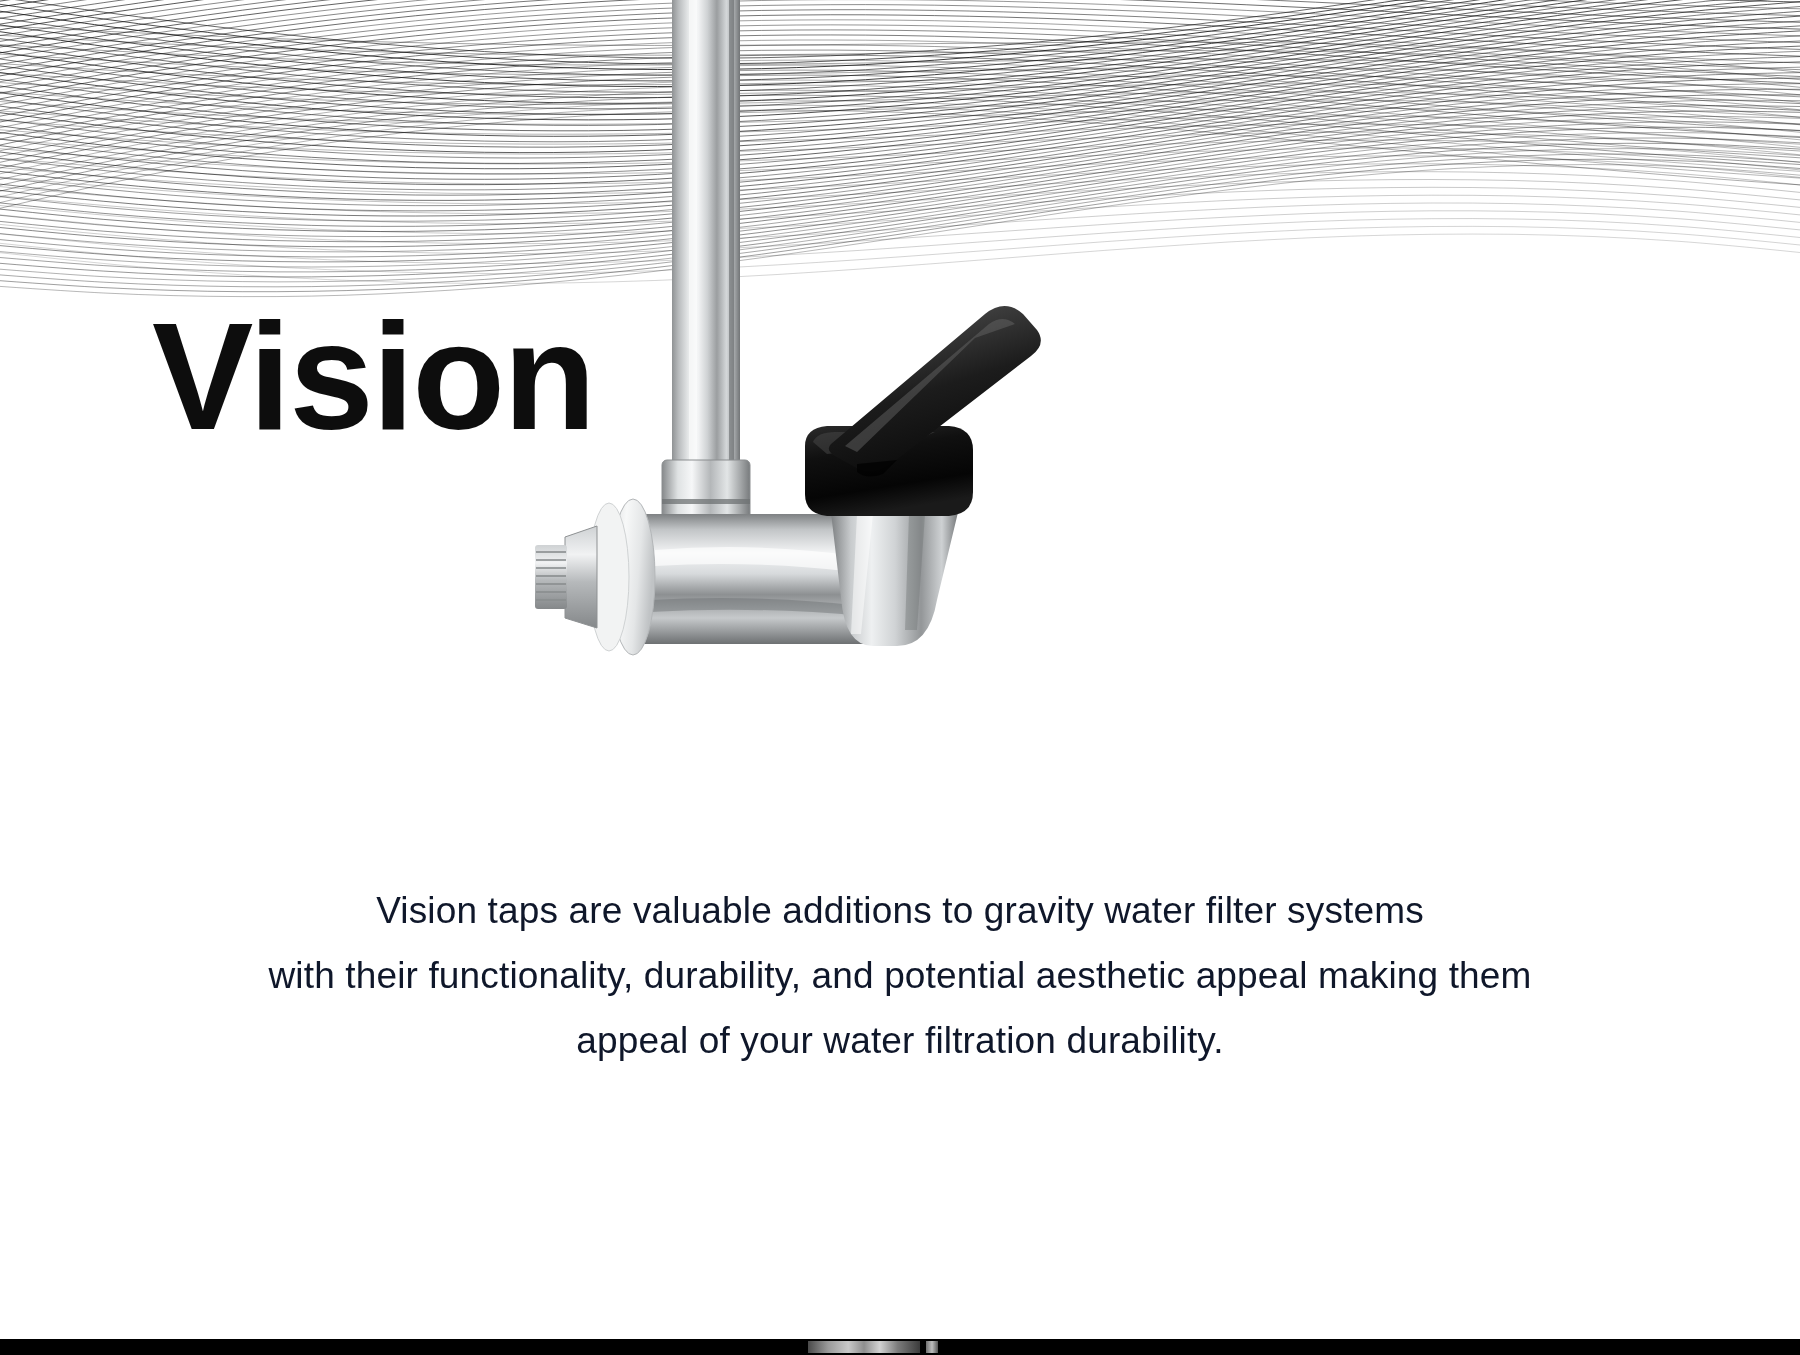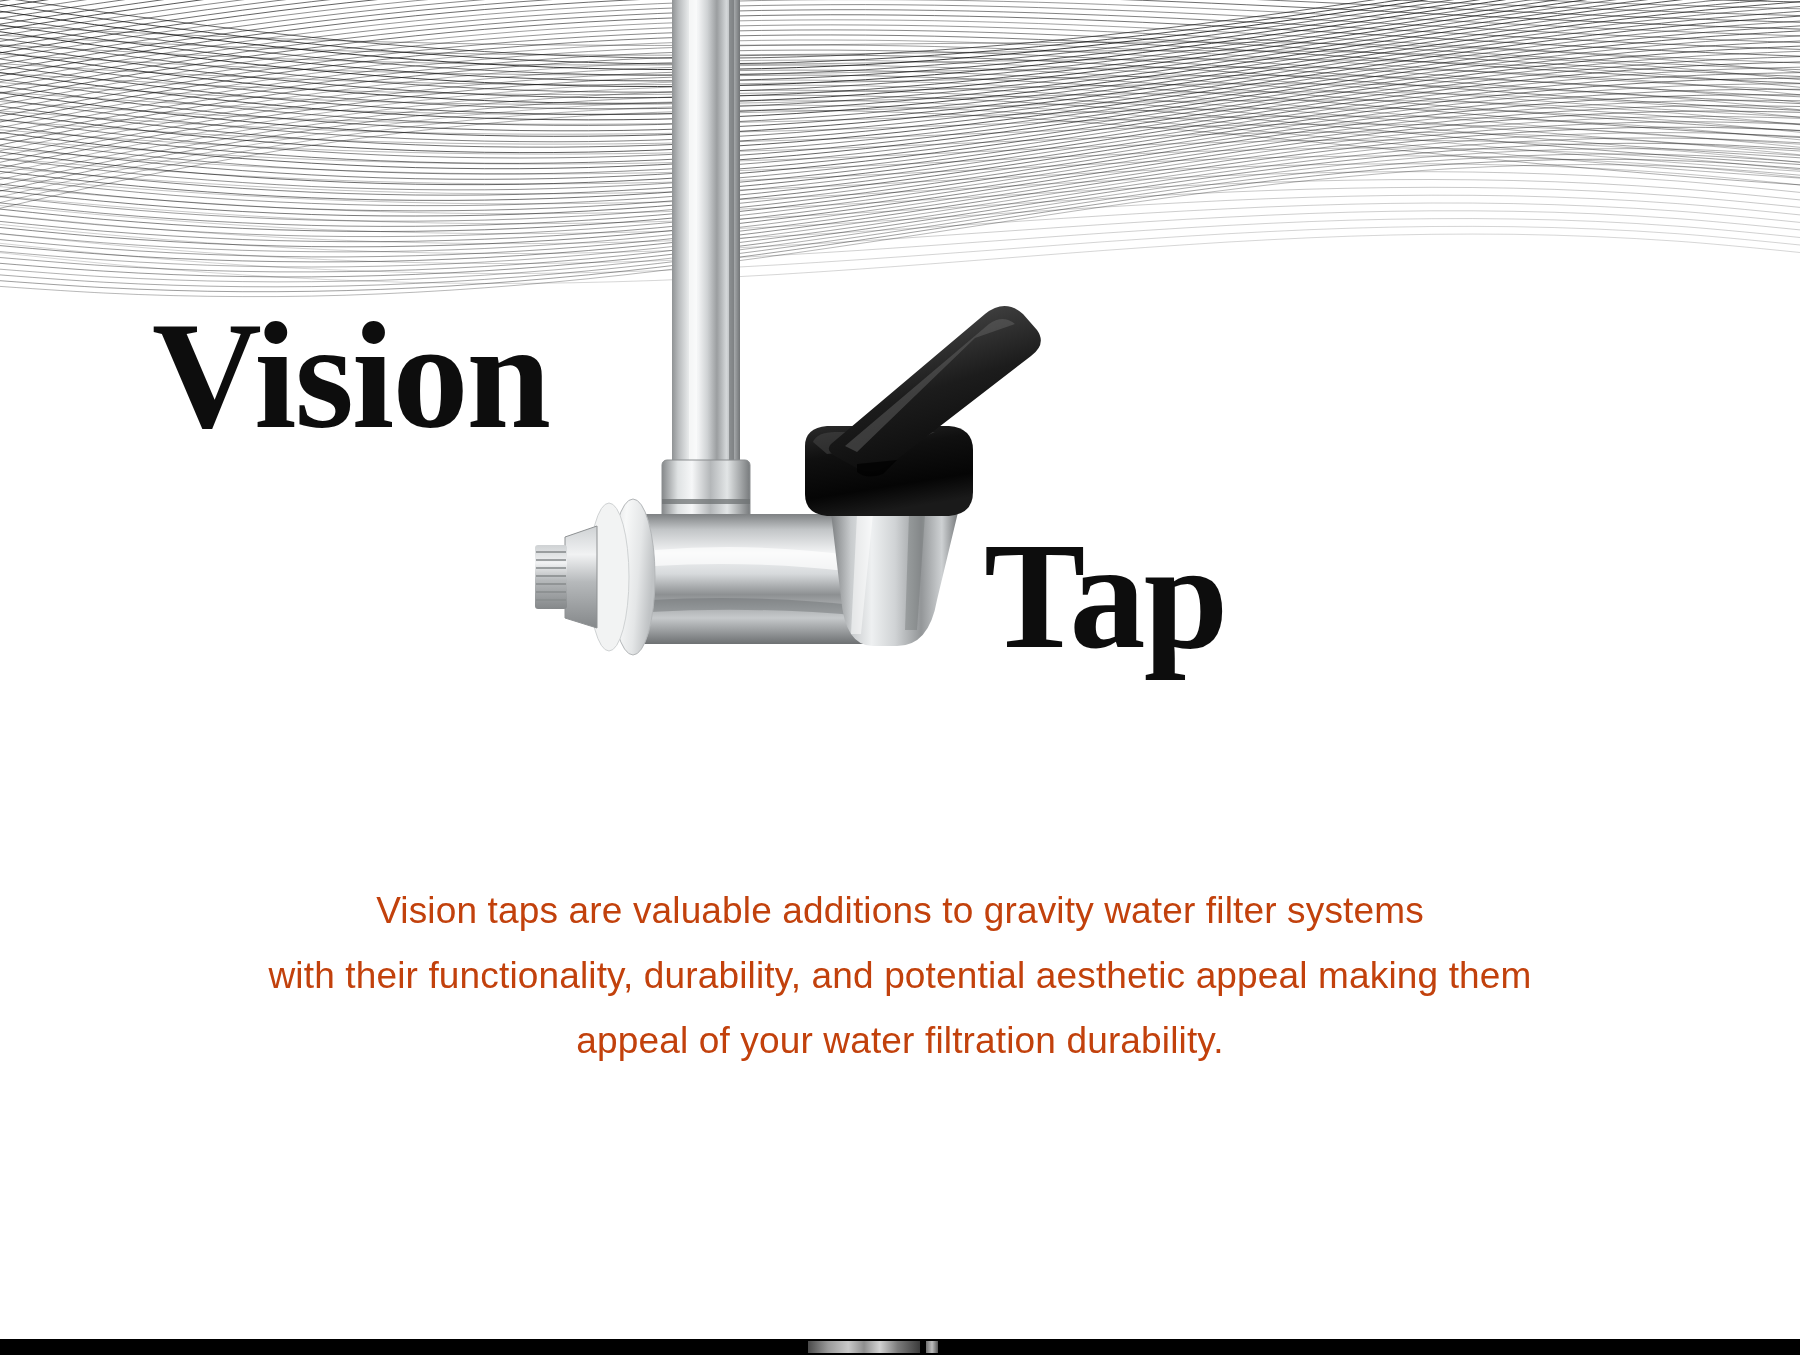--- a/index.html
+++ b/index.html
@@ -21,21 +21,21 @@
     position:absolute;
     left:0;top:-10px;
     width:1800px;height:360px;
     pointer-events:none;
   }
   .wave-band svg{display:block;width:1800px;height:360px;}
 
   
   .headline{
     position:absolute;
-    font-family:Liberation Serif, serif;
+    font-family:Liberation Sans, sans-serif;
     font-weight:700;
     color:#0d0d0d;
     letter-spacing:-0.012em;
     line-height:1;
     white-space:nowrap;
   }
   #word-vision{
     left:152px;top:300px;
     font-size:152px;
   }
@@ -55,21 +55,21 @@
   
   #body-copy{
     position:absolute;
     left:0;top:878px;
     width:1800px;
     text-align:center;
     font-family:"Liberation Sans", sans-serif;
     font-weight:400;
     font-size:37px;
     line-height:65px;
-    color:#c2410c;
+    color:#0f172a;
     letter-spacing:0.004em;
   }
   #body-copy .copy-line{display:block;white-space:pre;}
 
   
   #bottom-bar{
     position:absolute;
     left:0;top:1339px;
     width:1800px;height:16px;
     background:#000000;
@@ -313,21 +313,20 @@
       <path d="M308 448 Q312 438 330 438 L430 438 Q404 452 322 460 Z" fill="#4a4a4a" opacity="0.5"></path>
 
       <path d="M326 450 L480 320 Q500 304 518 320 L532 336 Q542 350 526 362 L386 470 Q366 484 348 472 L330 462 Q320 456 326 450 Z" fill="url(#gHandle)"></path>
       <path d="M340 452 L484 330 Q498 320 510 330 L470 344 L352 458 Z" fill="#6a6a6a" opacity="0.45"></path>
       <path d="M352 470 L392 466 L378 480 Q362 486 352 478 Z" fill="#000000" opacity="0.7"></path>
     </svg>
   </div>
 
   <div class="headline" id="word-vision">Vision</div>
 
-  <div class="headline" id="word-tap">Tap</div>
 
   <div id="body-copy">
     <span class="copy-line">Vision taps are valuable additions to gravity water filter systems</span>
     <span class="copy-line">with their functionality, durability, and potential aesthetic appeal making them</span>
     <span class="copy-line">appeal of your water filtration durability.</span>
   </div>
 
   <div id="bottom-bar"></div>
   <div id="bottom-bar-metal"></div>
   <div id="bottom-bar-metal-2"></div>

